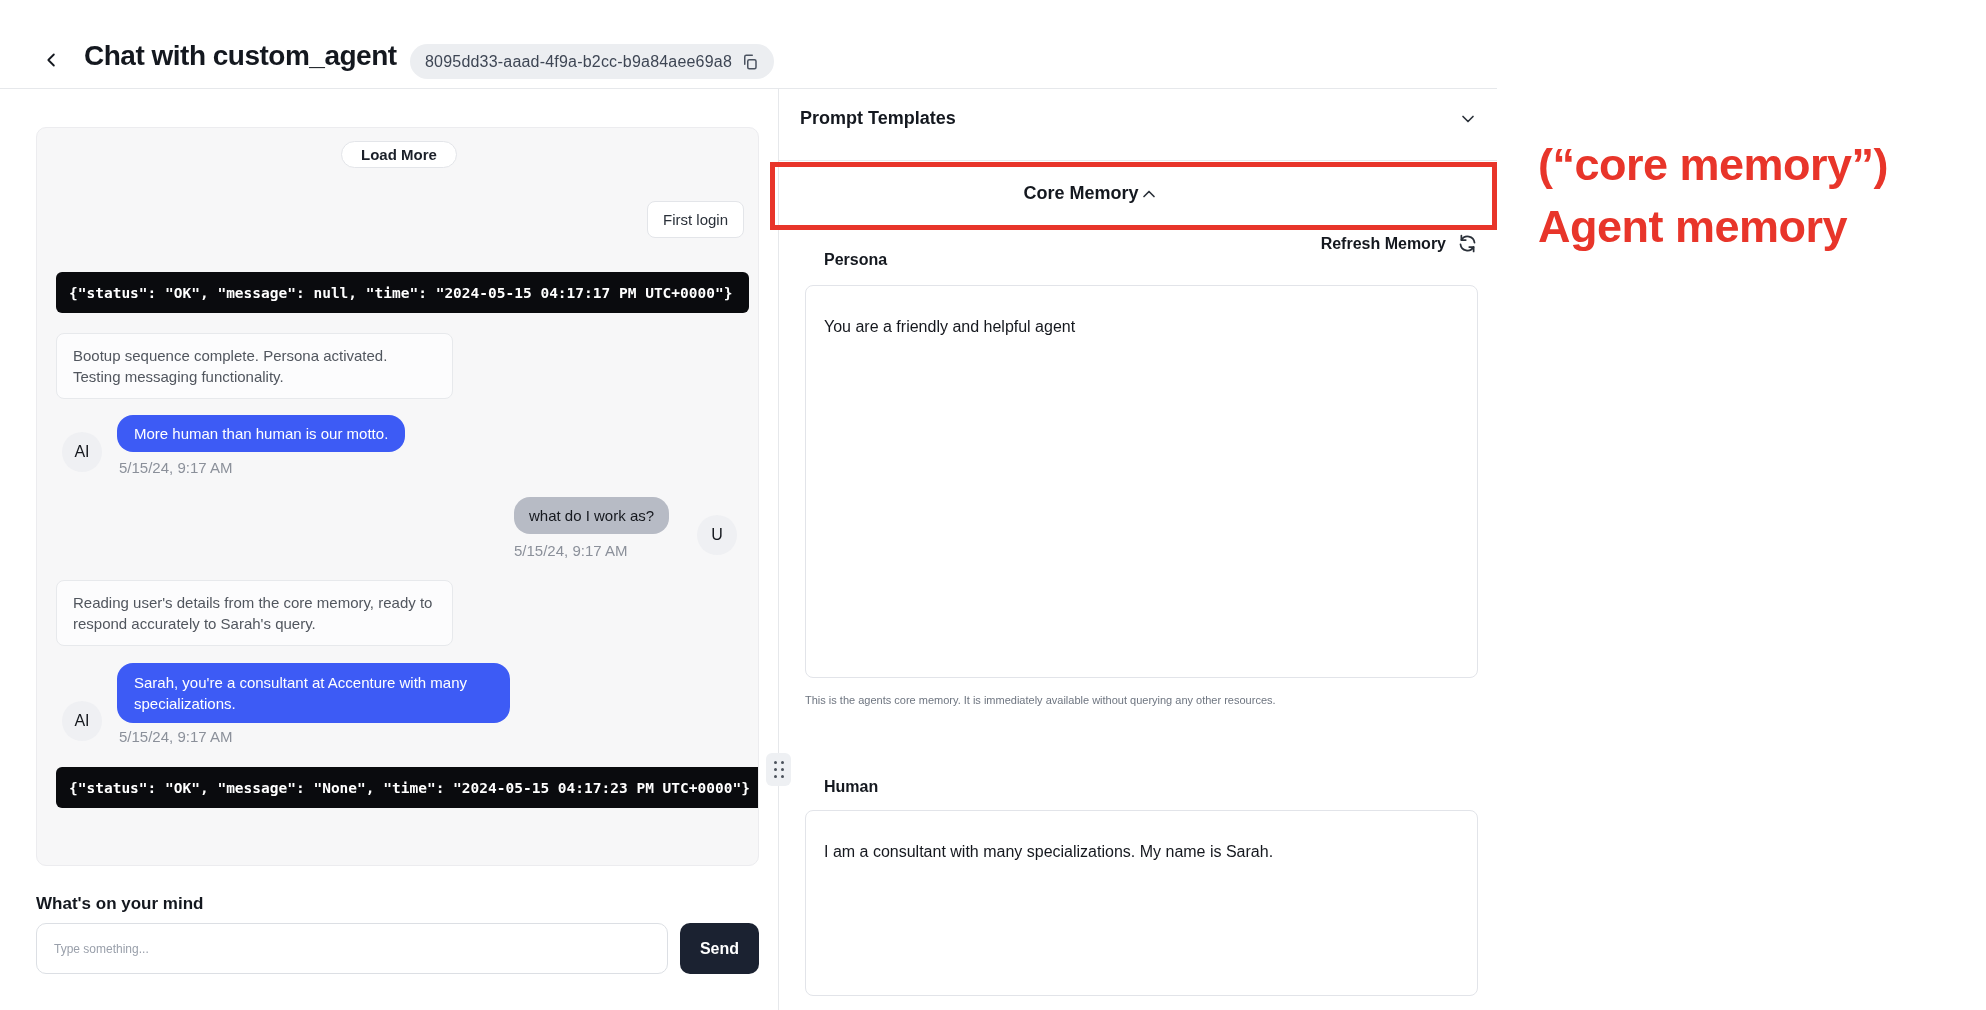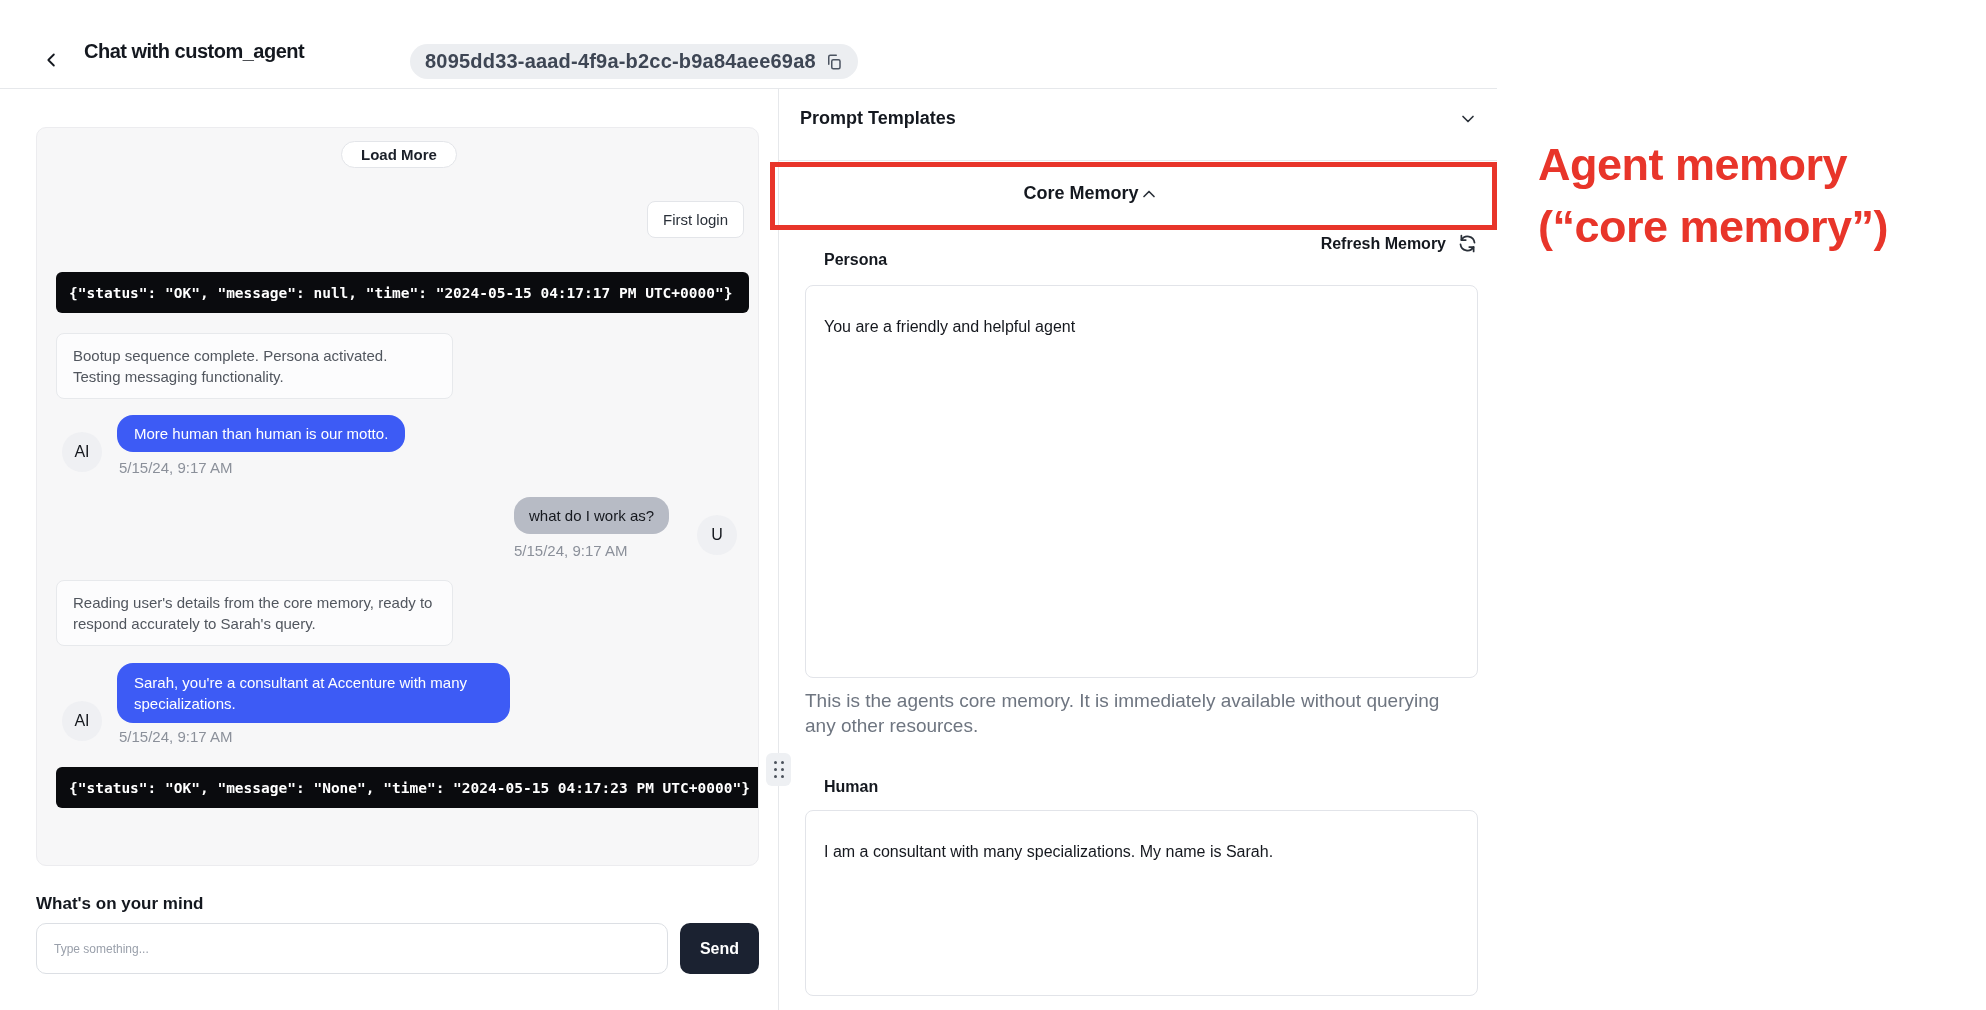--- a/index.html
+++ b/index.html
@@ -3,23 +3,23 @@
 <meta charset="utf-8">
 <style>
   * { margin:0; padding:0; box-sizing:border-box; }
   html,body { background:#ffffff; }
   body { font-family:"Liberation Sans", sans-serif; color:#15181e; }
   .canvas { position:relative; width:1986px; height:1010px; background:#fff; overflow:hidden; }
 
   
   .header { position:absolute; left:0; top:0; width:1497px; height:89px; background:#fff; border-bottom:1px solid #e6e8eb; }
   .back-btn { position:absolute; left:38px; top:46px; width:28px; height:28px; display:flex; align-items:center; justify-content:center; cursor:pointer; }
-  .page-title { position:absolute; left:84px; top:40px; font-size:20px; font-weight:700; letter-spacing:-0.5px; color:#14181f; }
+  .page-title { position:absolute; left:84px; top:40px; font-size:28px; font-weight:700; letter-spacing:-0.5px; color:#14181f; }
   .agent-id-badge { position:absolute; left:410px; top:44px; height:35px; display:flex; align-items:center; gap:9px; background:#eceef1; border-radius:18px; padding:0 15px; }
-  .agent-id-badge .id-text { font-size:20px; font-weight:700; color:#3e4654; letter-spacing:0.2px; }
+  .agent-id-badge .id-text { font-size:16px; font-weight:400; color:#3e4654; letter-spacing:0.2px; }
   .copy-icon { display:flex; cursor:pointer; }
 
   
   .v-divider { position:absolute; left:778px; top:89px; width:1px; height:921px; background:#e6e8eb; }
   .drag-handle { position:absolute; left:766px; top:753px; width:25px; height:33px; background:#eef0f3; border-radius:6px; display:grid; grid-template-columns:repeat(2,5px); grid-template-rows:repeat(3,5px); gap:2px; align-content:center; justify-content:center; cursor:col-resize; }
   .drag-handle i { width:3px; height:3px; border-radius:50%; background:#4c525c; justify-self:center; align-self:center; }
 
   
   .chat-panel { position:absolute; left:36px; top:127px; width:723px; height:739px; background:#f7f7f8; border:1px solid #ececef; border-radius:10px; overflow:hidden; }
   .load-more { position:absolute; left:304px; top:13px; height:27px; padding:0 19px; background:#fff; border:1px solid #e3e5e9; border-radius:17px; font-size:15px; font-weight:700; color:#1b2029; display:flex; align-items:center; cursor:pointer; }
@@ -58,21 +58,21 @@
   .core-memory-highlight { position:absolute; left:770px; top:162px; width:727px; height:68px; border:5px solid #e8352a; }
   .core-memory-row { left:752px; top:183px; width:678px;justify-content:center; }
   .refresh-row { position:absolute; left:1300px; top:233px; width:178px; display:flex; align-items:center; justify-content:flex-end; gap:11px; cursor:pointer; }
   .refresh-label { font-size:16px; font-weight:700; color:#14181f;padding-left:15px; }
   .field-label { position:absolute; font-size:16px; font-weight:700; color:#14181f;margin-left:20px; }
   .persona-label { left:804px; top:251px; }
   .human-label { left:804px; top:778px; }
   .memory-textarea { position:absolute; left:805px; width:673px; background:#fff; border:1px solid #e2e4e9; border-radius:8px; padding:30px 18px; font-size:16px; line-height:22px; font-family:"Liberation Sans", sans-serif; color:#15181e; resize:none; outline:none; }
   .persona-textarea { top:285px; height:393px; }
   .human-textarea { top:810px; height:186px; }
-  .memory-description { position:absolute; left:805px; top:688px; width:640px; font-size:19px; line-height:25px; color:#6e7580; }
+  .memory-description { position:absolute; left:805px; top:688px; width:640px; font-size:11px; line-height:25px; color:#6e7580; }
 
   
   .annotation { position:absolute; left:1538px; top:134px; font-size:45px; line-height:62px; font-weight:700; color:#e8352a; letter-spacing:-0.5px; }
 
   svg { display:block; }
 </style>
 </head>
 <body>
 
 <div class="canvas">
@@ -170,17 +170,17 @@
 
   <div class="field-label persona-label">Persona</div>
   <textarea class="memory-textarea persona-textarea" style="">You are a friendly and helpful agent</textarea>
 
   <div class="memory-description">This is the agents core memory. It is immediately available without querying any other resources.</div>
 
   <div class="field-label human-label">Human</div>
   <textarea class="memory-textarea human-textarea" style="">I am a consultant with many specializations. My name is Sarah.</textarea>
 
   <div class="annotation">
+    <div>(“core memory”)</div>
     <div>Agent memory</div>
-    <div>(“core memory”)</div>
   </div>
 
 </div>
 
 </body></html>

